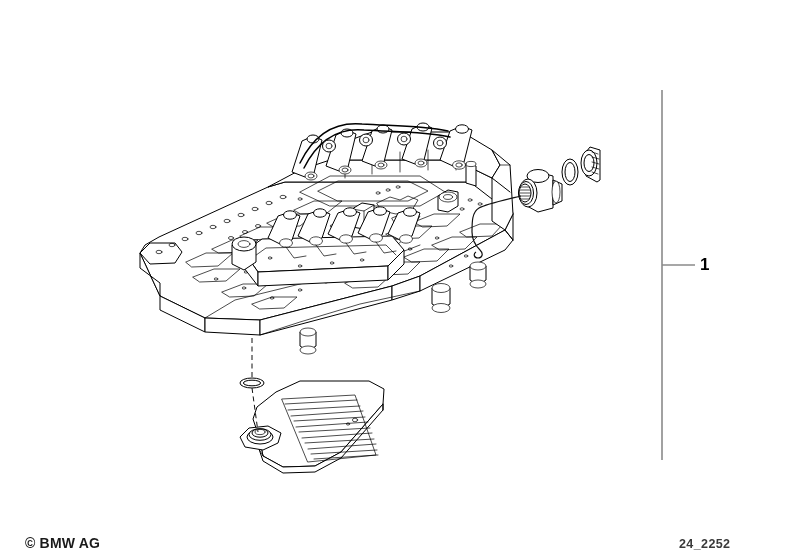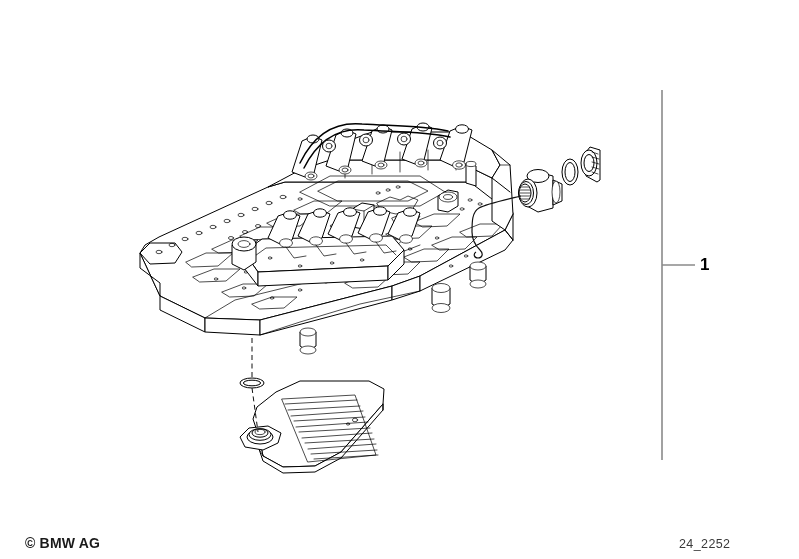--- a/index.html
+++ b/index.html
@@ -32,21 +32,21 @@
     color: #1a1a1a;
     letter-spacing: 0.2px;
     white-space: nowrap;
   }
   .figure-ref-text {
     position: absolute;
     left: 679px;
     top: 537px;
     font-family: "Liberation Sans", sans-serif;
     font-size: 12.5px;
-    font-weight: normal;
+    font-weight: bold;
     color: #3a3a3a;
     letter-spacing: 0.4px;
     white-space: nowrap;
   }
   .callout-number {
     position: absolute;
     left: 700px;
     top: 255px;
     font-family: "Liberation Sans", sans-serif;
     font-size: 17px;

